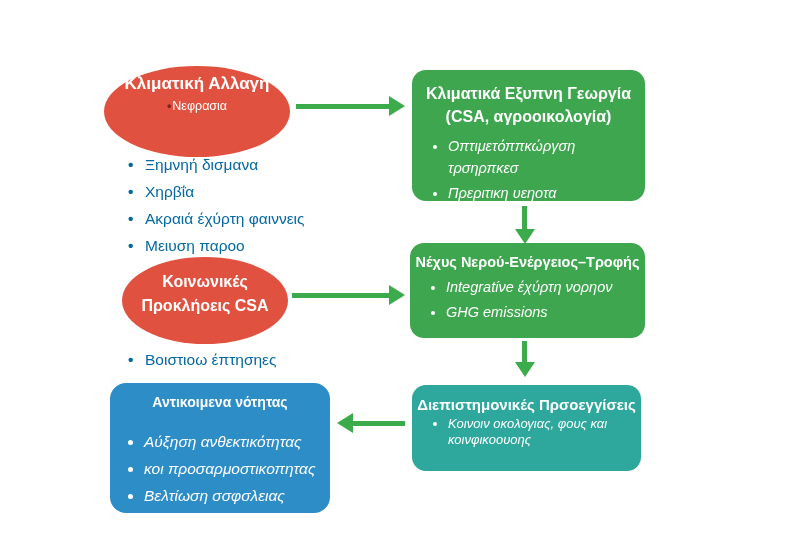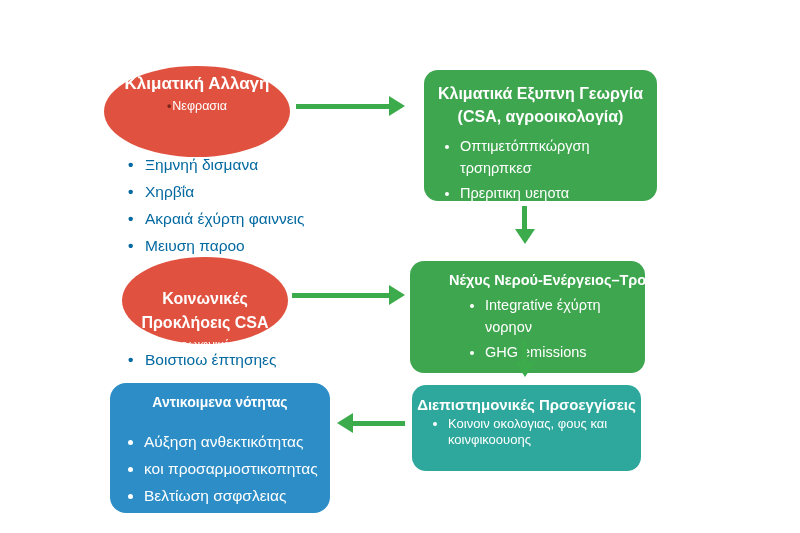--- a/index.html
+++ b/index.html
@@ -14,39 +14,39 @@
     color:#ffffff; text-align:center; box-sizing:border-box;
   }
   .ellipse .etitle { font-weight:bold; }
 
   #climate-ellipse { left:104px; top:66px; width:186px; height:91px; }
   #climate-ellipse .etitle { margin-top:8px; font-size:17px; }
   #climate-ellipse .esub { margin-top:5px; font-size:12.5px; }
   .dark-dot { color:#7e241b; font-weight:bold; margin-right:1px; }
 
   #social-ellipse { left:122px; top:257px; width:166px; height:87px; }
-  #social-ellipse .etitle { margin-top:30px; font-size:16px; line-height:24px; }
+  #social-ellipse .etitle { margin-top:13px; font-size:16px; line-height:24px; }
   #social-ellipse .esub { margin-top:3px; font-size:12.5px; }
 
   .rbox {
     position:absolute; border-radius:14px; color:#ffffff; box-sizing:border-box;
   }
   .rbox.green { background:#3ea64e; }
   .rbox.teal  { background:#2ea89c; }
   .rbox.blue  { background:#2d8ec7; border-radius:16px; }
 
   .rbox .btitle { text-align:center; font-weight:600; }
   .rbox ul { margin:5px 0 0 0; padding-left:36px; }
-  .rbox ul li { margin:0 0 3px 0; }
+  .rbox ul li { margin:0 0 3px 0;font-style:italic; }
 
-  #csa-box { left:412px; top:70px; width:233px; height:131px;margin-left:12px; }
+  #csa-box { left:412px; top:70px; width:233px; height:131px; }
   #csa-box .btitle { padding-top:12px; font-size:16px; line-height:23px; }
   #csa-box ul { font-size:14.5px; line-height:22px; margin-top:7px; }
 
-  #nexus-box { left:410px; top:261px; width:235px; height:112px;padding-left:39px; }
+  #nexus-box { left:410px; top:243px; width:235px; height:95px; }
   #nexus-box .btitle { padding-top:11px; font-size:14.5px; white-space:nowrap; }
   #nexus-box ul { font-size:14.5px; line-height:22px; margin-top:6px; }
 
   #inter-box { left:412px; top:385px; width:229px; height:86px; }
   #inter-box .btitle { padding-top:11px; font-size:15px; white-space:nowrap; }
   #inter-box ul { font-size:13px; line-height:16px; margin-top:3px; }
 
   #outcomes-box { left:110px; top:383px; width:220px; height:130px; }
   #outcomes-box .btitle { padding-top:11px; font-size:14px; }
   #outcomes-box ul { font-size:15.5px; line-height:24px; margin-top:20px; padding-left:34px; }
@@ -110,21 +110,20 @@
       <li>Integratίνe έχύρτη νορηον</li>
       <li>GHG emissions</li>
     </ul>
   </div>
 
   <div class="ellipse" id="social-ellipse">
     <div class="etitle">
       <div>Κοινωνικές</div>
       <div>Προκλήοεις CSA</div>
     </div>
-    <div class="esub">κοωιφνικές</div>
   </div>
 
   <ul class="dark-list" id="social-impacts">
     <li>Βοιστιοω έπτησηες</li>
   </ul>
 
   <div>
     <div class="shaft" style="left:292px; top:293px; width:98px; height:5px;"></div>
     <div class="head right" style="left:389px; top:285px;"></div>
   </div>

